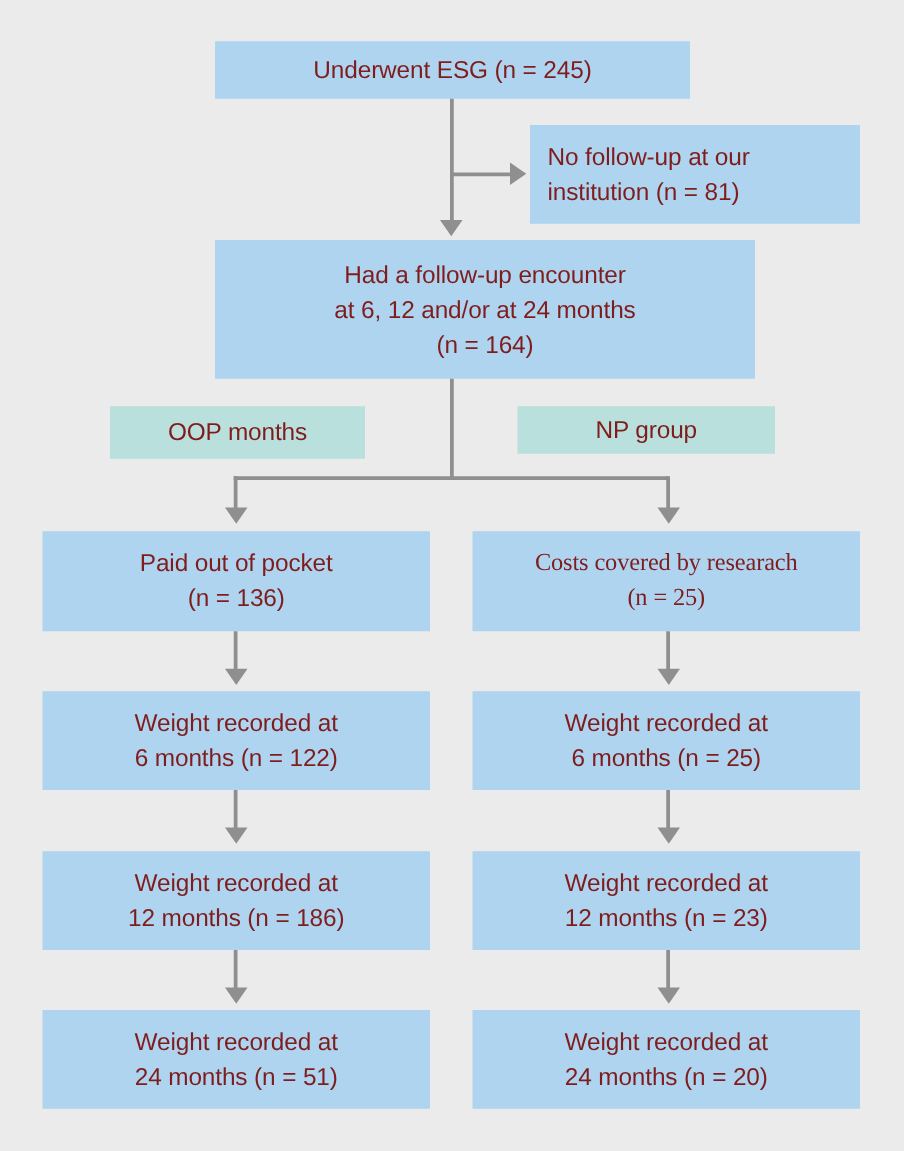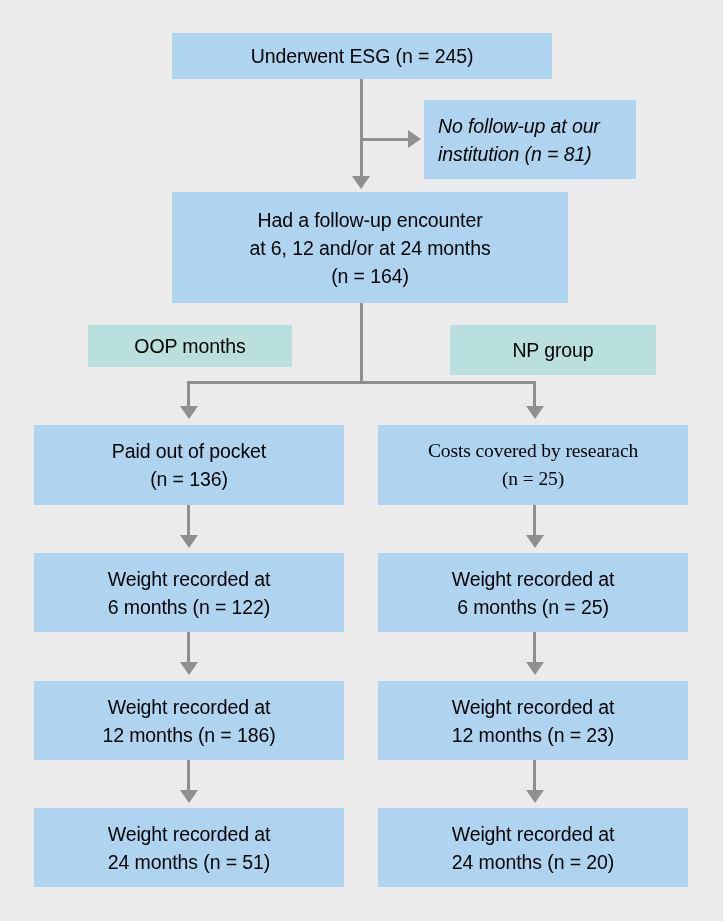--- a/index.html
+++ b/index.html
@@ -11,21 +11,21 @@
   }
   #flow{position:relative;width:723px;height:921px;}
 
   .node{
     position:absolute;
     box-sizing:border-box;
     display:flex;
     align-items:center;
     justify-content:center;
     text-align:center;
-    color:#000000;
+    color:#7f1d1d;
     font-size:19.5px;
     line-height:28px;
     letter-spacing:-0.1px;
     padding:4px 8px;
     white-space:pre-line;
   }
   .node.blue{background:#aed4f0;}
   .node.green{background:#b9e0dc;}
   .node.leftalign{justify-content:flex-start;text-align:left;padding-left:14px;}
 
@@ -53,31 +53,31 @@
 <div id="flow">
 
   <div class="node blue" style="left:172px;top:33px;width:380px;height:46px;">Underwent ESG (n = 245)</div>
 
   <div class="vline" style="left:360px;top:79px;height:100px;"></div>
   <div class="arrow-down" style="left:352px;top:176px;"></div>
 
   <div class="hline" style="left:360px;top:138px;width:50px;"></div>
   <div class="arrow-right" style="left:408px;top:130px;"></div>
 
-  <div class="node blue leftalign" style="left:424px;top:100px;width:212px;height:79px;font-style:italic;">No follow-up at our
+  <div class="node blue leftalign" style="left:424px;top:100px;width:264px;height:79px;">No follow-up at our
 institution (n = 81)</div>
 
-  <div class="node blue" style="left:172px;top:192px;width:396px;height:111px;">Had a follow-up encounter
+  <div class="node blue" style="left:172px;top:192px;width:432px;height:111px;">Had a follow-up encounter
 at 6, 12 and/or at 24 months
 (n = 164)</div>
 
   <div class="vline" style="left:360px;top:303px;height:81px;"></div>
 
   <div class="node green" style="left:88px;top:325px;width:204px;height:42px;">OOP months</div>
-  <div class="node green" style="left:450px;top:325px;width:206px;height:50px;text-align:right;">NP group</div>
+  <div class="node green" style="left:414px;top:325px;width:206px;height:38px;text-align:right;">NP group</div>
 
   <div class="hline" style="left:187px;top:381px;width:348px;"></div>
   <div class="vline" style="left:187px;top:381px;height:27px;"></div>
   <div class="vline" style="left:533px;top:381px;height:27px;"></div>
   <div class="arrow-down" style="left:180px;top:406px;"></div>
   <div class="arrow-down" style="left:526px;top:406px;"></div>
 
   <div class="node blue" style="left:34px;top:425px;width:310px;height:80px;">Paid out of pocket
 (n = 136)</div>
 

